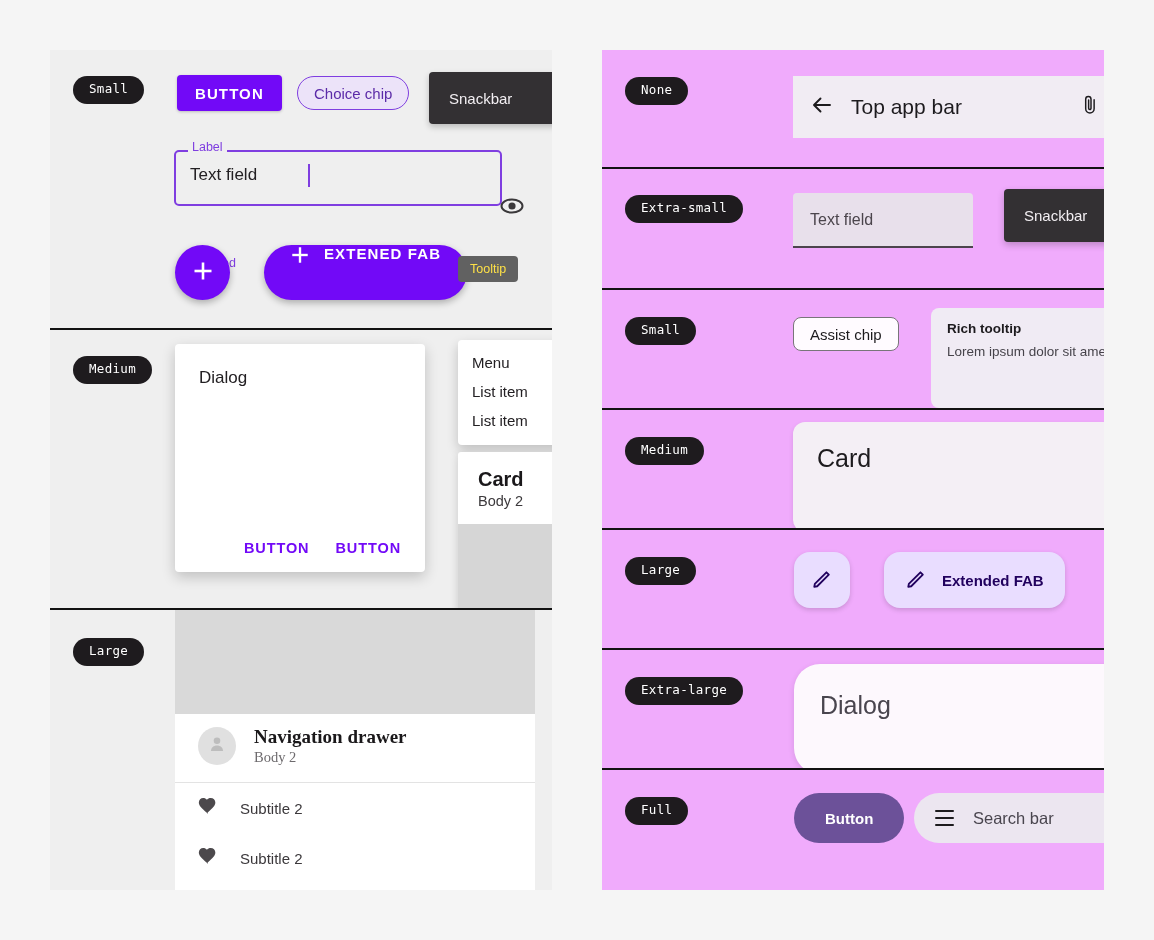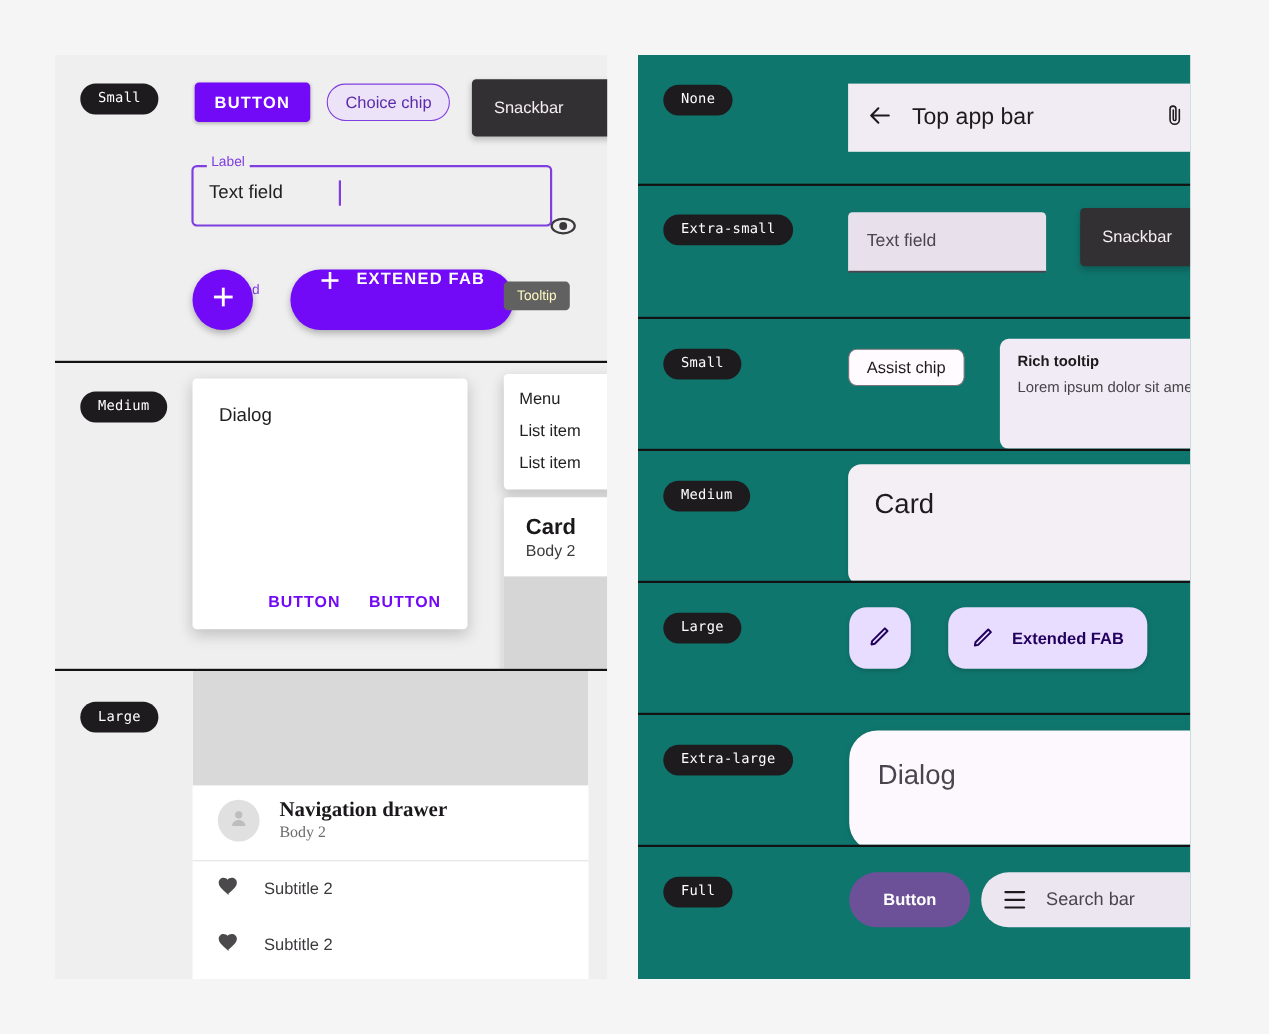--- a/index.html
+++ b/index.html
@@ -172,21 +172,21 @@
     cursor: pointer;
     color: #ffffff;
     font-size: 15px;
     font-weight: 600;
     letter-spacing: 1.1px;
   }
   #tooltip-small {
     position: absolute;
     left: 408px; top: 206px;
     background: #616161;
-    color: #fef9c3;
+    color: #fde047;
     border-radius: 4px;
     padding: 6px 12px;
     font-size: 12.5px;
   }
 
   
   #dialog-card {
     position: absolute;
     left: 125px; top: 14px;
     width: 250px;
@@ -317,25 +317,25 @@
     cursor: pointer;
   }
   .nav-list-label {
     font-size: 15px;
     color: #3b383b;
   }
 
   
   #right-panel {
     position: absolute;
-    left: 580px;
+    left: 602px;
     top: 50px;
     width: 502px;
     height: 840px;
-    background: #0f766e;
+    background: #f0abfc;
     overflow: hidden;
   }
   .right-section {
     position: absolute;
     left: 0;
     width: 502px;
     overflow: hidden;
   }
   .right-divider {
     position: absolute;

